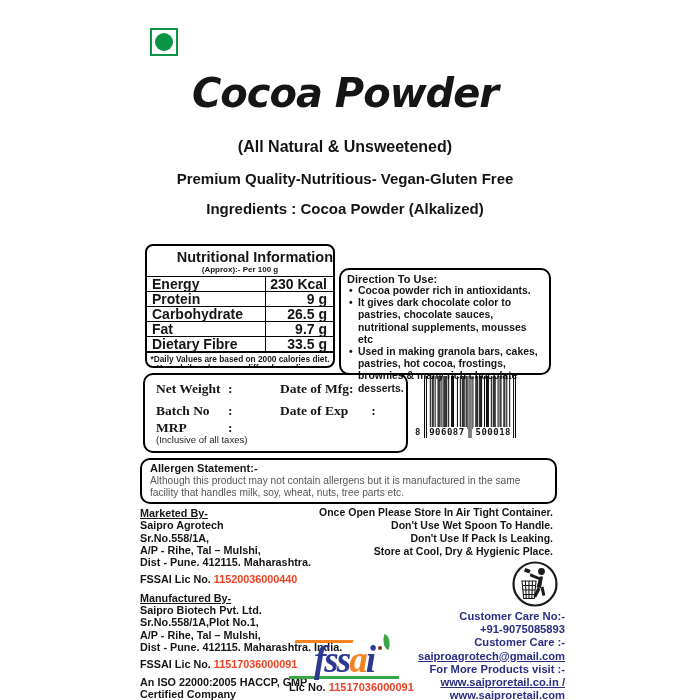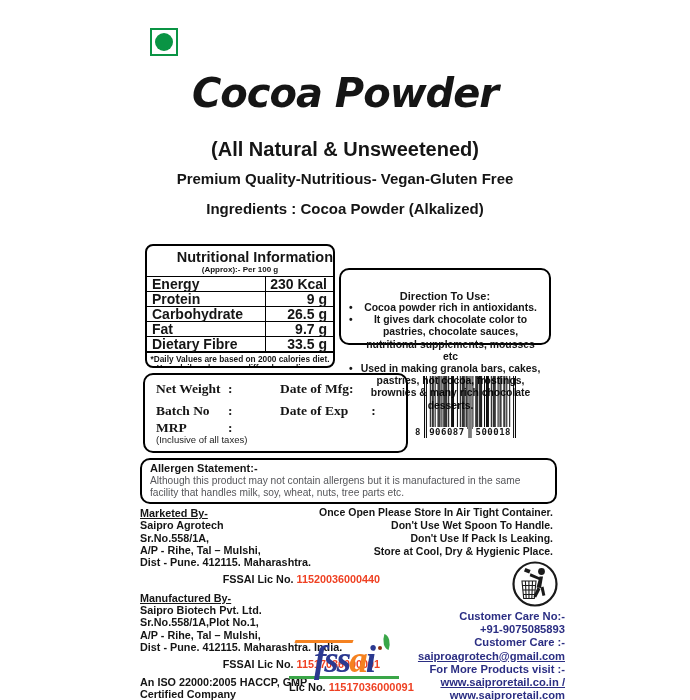--- a/index.html
+++ b/index.html
@@ -10,38 +10,38 @@
   }
   .abs { position:absolute; }
 
   
   .veg { left:150px; top:28px; width:28px; height:28px; border:2.5px solid #0a9444; }
   .veg .dot { position:absolute; inset:3px; border-radius:50%; background:#0a9444; }
 
   
   .title { left:0; right:0; top:70px; text-align:center; font-family:"DejaVu Sans",sans-serif;
            font-size:40px; font-weight:bold; font-style:italic; letter-spacing:-1px; }
-  .subtitle { left:0; right:0; top:138px; text-align:center; font-size:20px; font-weight:bold; }
+  .subtitle { left:0; right:0; top:138px; text-align:center; font-size:16px; font-weight:bold; }
   .tagline { left:0; right:0; top:170px; text-align:center; font-size:15px; font-weight:bold; }
   .ingredients { left:0; right:0; top:200px; text-align:center; font-size:15px; font-weight:bold; }
 
   
   .nutri-box { left:145px; top:244px; width:190px; height:124px; border:2px solid #000;
                border-radius:8px; overflow:hidden; background:#fff; }
   .nutri-title { text-align:right; font-size:14.5px; font-weight:bold; padding-top:3px; }
   .nutri-sub { text-align:center; font-size:8px; font-weight:bold; padding-bottom:2px; }
   .nrow { display:flex; border-top:1.6px solid #000; font-size:14px; font-weight:bold; line-height:12px; }
   .nlabel { width:118px; padding:1px 0 1px 5px; }
   .nvalue { flex:1; border-left:1.6px solid #000; text-align:right; padding:1px 6px 1px 0; }
   .nutri-foot { border-top:2px solid #000; text-align:center; font-size:8.3px; font-weight:bold;
                 line-height:9px; padding:2px 2px; }
 
   
-  .dir-box { left:339px; top:268px; width:212px; height:77px; border:2px solid #000;
-             border-radius:10px; padding:20px 6px 0 6px;text-align:center; }
+  .dir-box { left:339px; top:268px; width:212px; height:107px; border:2px solid #000;
+             border-radius:10px; padding:3px 6px 0 6px; }
   .dir-title { font-size:11px; font-weight:bold; line-height:12px; }
   .dir-list { list-style:none; font-size:10.4px; font-weight:bold; line-height:12.2px; }
   .dir-list li { position:relative; padding-left:11px; }
   .dir-list li::before { content:"•"; position:absolute; left:2px; }
 
   
   .pack-box { left:143px; top:373px; width:265px; height:80px; border:2px solid #000;
               border-radius:10px; font-family:"Liberation Serif", serif; font-weight:bold; font-size:13.5px; }
   .prow { position:absolute; display:flex; }
   .prow .plabel { display:inline-block; }
@@ -62,21 +62,21 @@
 
   
   .allergen-box { left:140px; top:458px; width:417px; height:46px; border:2px solid #000;
                   border-radius:10px; padding:2px 8px; }
   .al-title { font-size:11px; font-weight:bold; line-height:13px; }
   .al-body { font-size:10.2px; color:#55565a; line-height:12px; }
 
   
   .addr-col { left:140px; top:507px; width:252px; font-size:10.8px; font-weight:bold; line-height:12.3px; }
   .addr-heading { text-decoration:underline; }
-  .fssai-line { margin:5px 12px;text-align:right; }
+  .fssai-line { margin:5px 0; }
   .red { color:#ef4123; }
   .sec-gap { margin-top:6px; }
   .iso-block { margin-top:5px; }
 
   
   .storage { right:137px; top:506px; text-align:right; font-size:10.5px; font-weight:bold; line-height:13px; width:300px; }
 
   
   .trash { left:511px; top:560px; width:48px; height:48px; }
 

